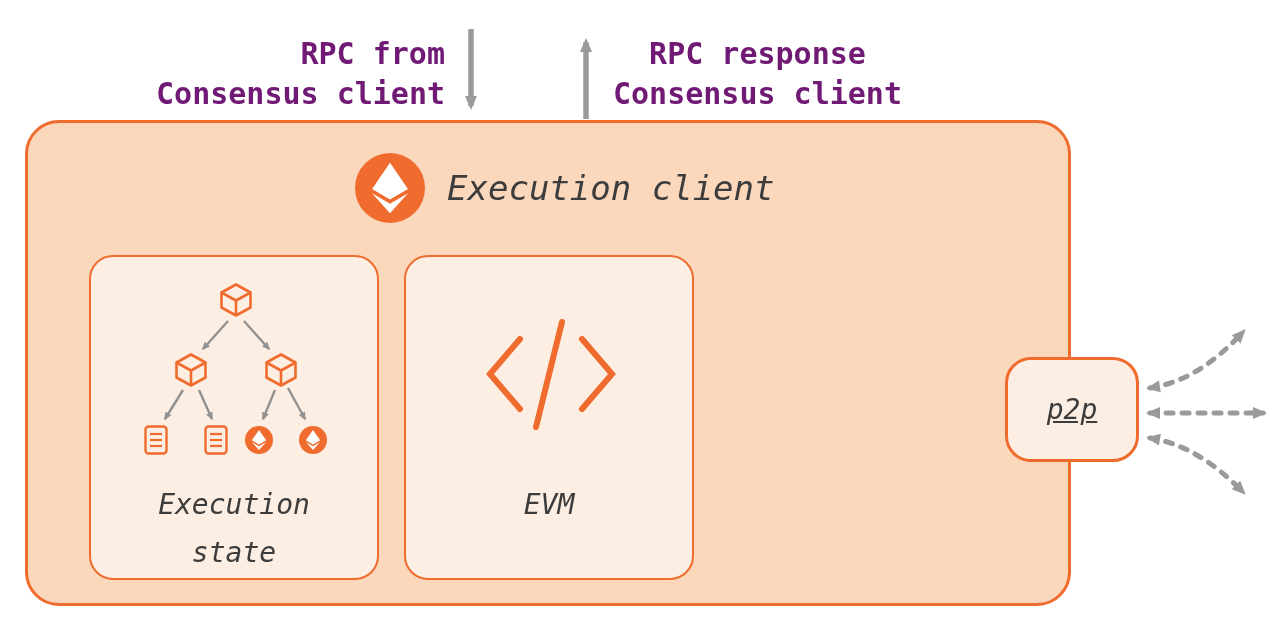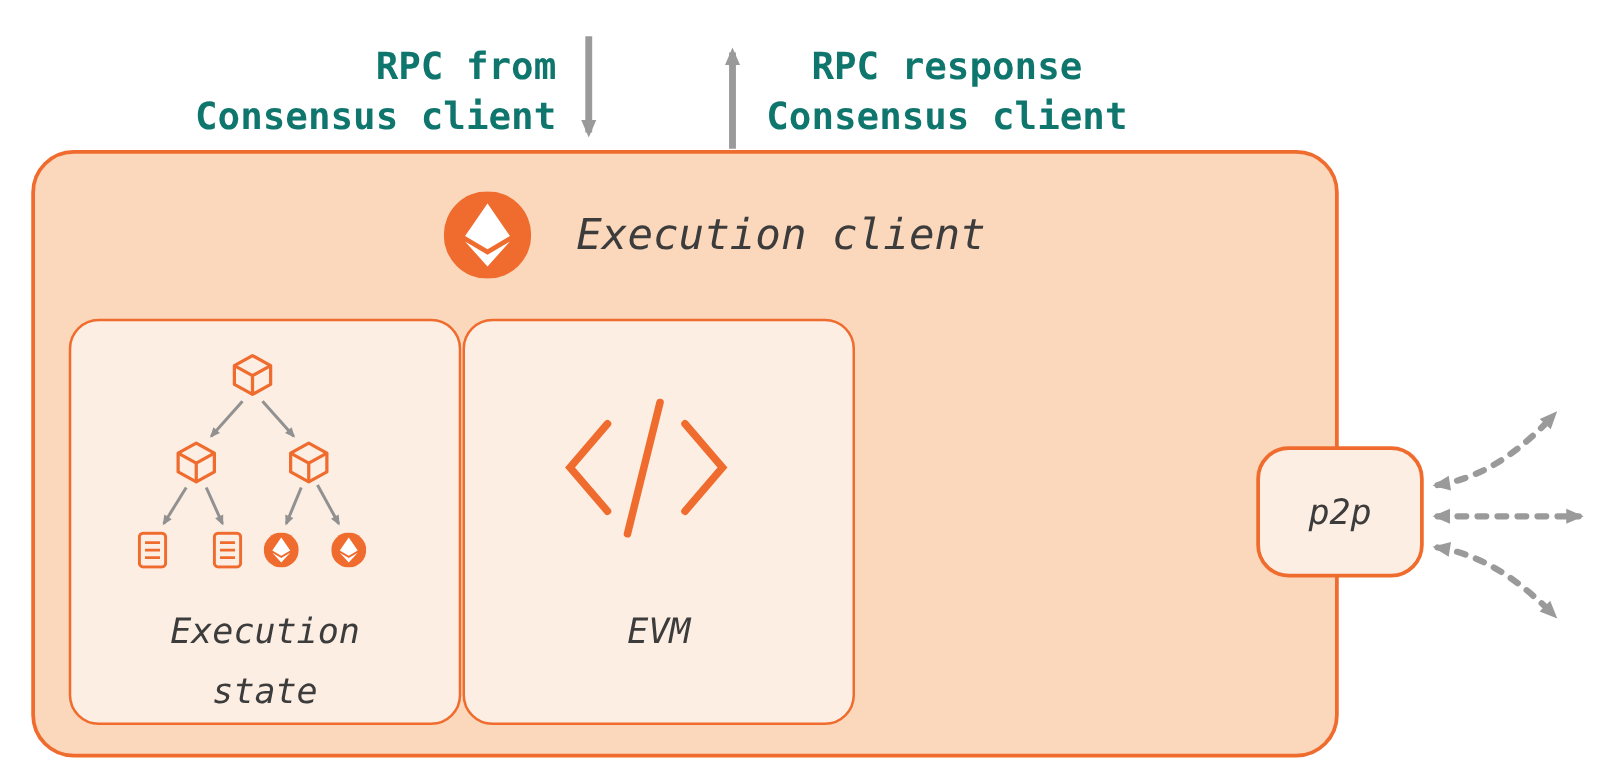--- a/index.html
+++ b/index.html
@@ -1,47 +1,47 @@
 <!DOCTYPE html>
 <html><head>
 <meta charset="utf-8">
 <style>
   * { box-sizing: border-box; }
   html,body { margin:0; padding:0; background:#ffffff; }
   body { font-family:"DejaVu Sans Mono", monospace; }
   .page { position:relative; width:1281px; height:618px; background:#ffffff; overflow:hidden; }
 
   .rpc-label { position:absolute; top:34px; font-weight:700; font-size:30px; line-height:40px;
-               color:#0f766e; white-space:pre-line; }
+               color:#701a75; white-space:pre-line; }
   .rpc-in  { left:125px; width:320px; text-align:right; }
   .rpc-out { left:613px; text-align:center; }
 
   .arrow-svg { position:absolute; }
 
   .container { position:absolute; left:25px; top:120px; width:1046px; height:486px;
                background:#fbd8bc; border:3px solid #ef6c2e; border-radius:34px; }
-  .header { position:absolute; left:327px; top:30px; display:flex; align-items:center; gap:36px; }
+  .header { position:absolute; left:327px; top:30px; display:flex; align-items:center; gap:22px; }
   .eth-badge { width:70px; height:70px; flex:0 0 auto; }
   .title { font-style:italic; font-size:34px; color:#3c3c3c; white-space:nowrap; }
 
-  .card { position:absolute; top:132px; width:314px; height:325px;
-          background:#fdeee3; border:2.5px solid #ef6c2e; border-radius:24px; }
+  .card { position:absolute; top:132px; width:290px; height:325px;
+          background:#fdeee3; border:2.5px solid #ef6c2e; border-radius:24px;margin-left:34px; }
   .card1 { left:27px; } .card2 { left:342px; } .card3 { left:652px; }
   .card-icon { position:absolute; }
   .tree { left:0; top:18px; }
   .code { left:70px; top:60px; }
   .receipts { left:0; top:0; }
   .card-label { position:absolute; left:0; right:0; top:224px; text-align:center;
                 font-style:italic; font-size:28px; line-height:48px; color:#3c3c3c;
                 white-space:pre-line; }
 
   .p2p { position:absolute; left:1005px; top:357px; width:134px; height:105px;
          background:#fdeee3; border:3px solid #ef6c2e; border-radius:26px;
          display:flex; align-items:center; justify-content:center;
-         font-style:italic; font-size:28px; color:#3c3c3c; }
+         font-style:italic; font-size:28px; color:#3c3c3c;text-decoration:underline; }
 
   .dashed { stroke:#9a9a9a; stroke-width:5; fill:none; stroke-dasharray:7 9; stroke-linecap:round; }
   .defs-holder { position:absolute; width:0; height:0; overflow:hidden; }
 </style>
 </head>
 <body>
 
 <div class="page">
 
   <svg class="defs-holder" aria-hidden="true">

